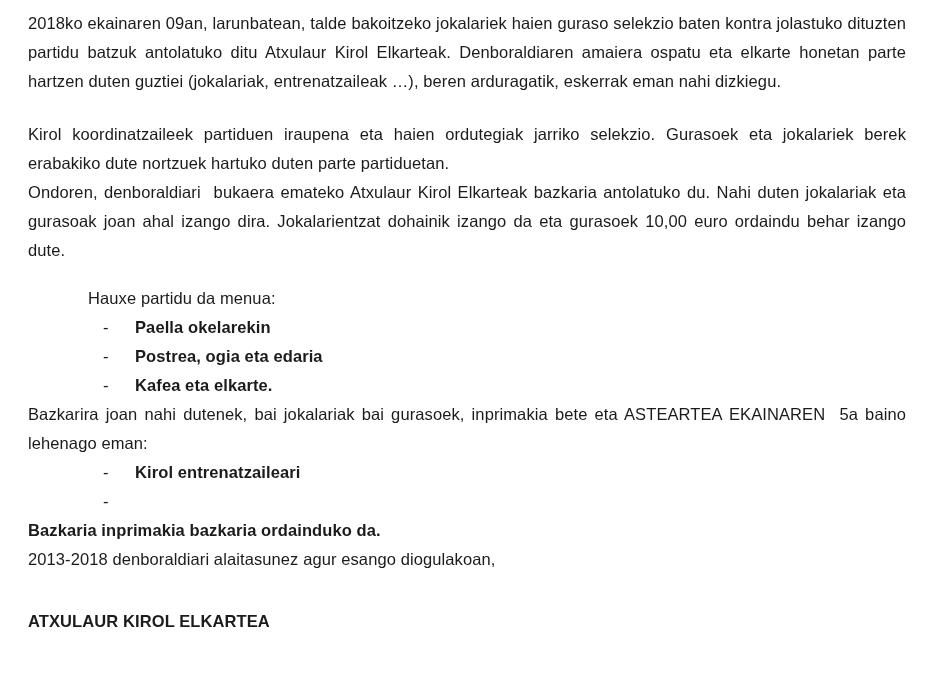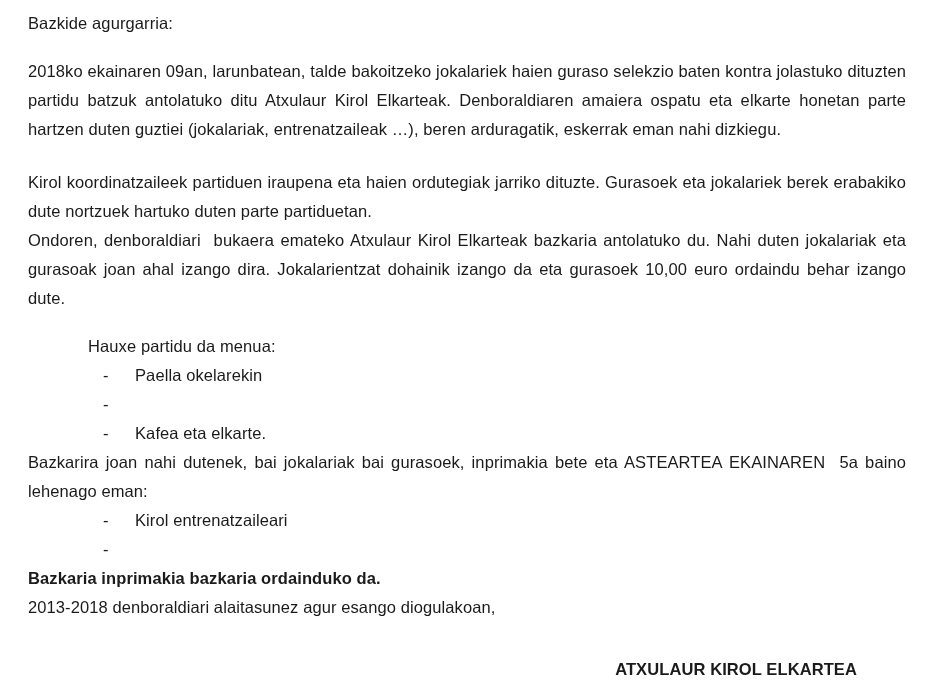--- a/index.html
+++ b/index.html
@@ -48,53 +48,53 @@
   .dash-item {
     display: flex;
     align-items: baseline;
   }
   .dash {
     flex: 0 0 32px;
     margin-left: 75px;
   }
   .item-text {
     flex: 1 1 auto;
+    font-weight: bold;
   }
   .bold-note {
     font-weight: 700;
   }
   .signature {
     margin-top: 33px;
     font-weight: 700;
-    text-align: right;
     padding-right: 49px;
   }
 </style>
 </head>
 <body>
 
 <div class="page">
 
-  <p class="salutation">Bazkide agurgarria:</p>
 
   <p class="para para-announcement">2018ko ekainaren 09an, larunbatean, talde bakoitzeko jokalariek haien guraso selekzio baten kontra jolastuko dituzten partidu batzuk antolatuko ditu Atxulaur Kirol Elkarteak. Denboraldiaren amaiera ospatu eta elkarte honetan parte hartzen duten guztiei (jokalariak, entrenatzaileak …), beren arduragatik, eskerrak eman nahi dizkiegu.</p>
 
-  <p class="para">Kirol koordinatzaileek partiduen iraupena eta haien ordutegiak jarriko dituzte. Gurasoek eta jokalariek berek erabakiko dute nortzuek hartuko duten parte partiduetan.</p>
+  <p class="para">Kirol koordinatzaileek partiduen iraupena eta haien ordutegiak jarriko selekzio. Gurasoek eta jokalariek berek erabakiko dute nortzuek hartuko duten parte partiduetan.</p>
 
   <p class="para para-lunch">Ondoren, denboraldiari &nbsp;bukaera emateko Atxulaur Kirol Elkarteak bazkaria antolatuko du. Nahi duten jokalariak eta gurasoak joan ahal izango dira. Jokalarientzat dohainik izango da eta gurasoek 10,00 euro ordaindu behar izango dute.</p>
 
   <p class="menu-intro">Hauxe partidu da menua:</p>
 
   <ul class="dash-list">
     <li class="dash-item">
       <span class="dash">-</span>
       <span class="item-text">Paella okelarekin</span>
     </li>
     <li class="dash-item">
       <span class="dash">-</span>
+      <span class="item-text">Postrea, ogia eta edaria</span>
     </li>
     <li class="dash-item">
       <span class="dash">-</span>
       <span class="item-text">Kafea eta elkarte.</span>
     </li>
   </ul>
 
   <p class="para">Bazkarira joan nahi dutenek, bai jokalariak bai gurasoek, inprimakia bete eta ASTEARTEA EKAINAREN &nbsp;5a baino lehenago eman:</p>
 
   <ul class="dash-list">

